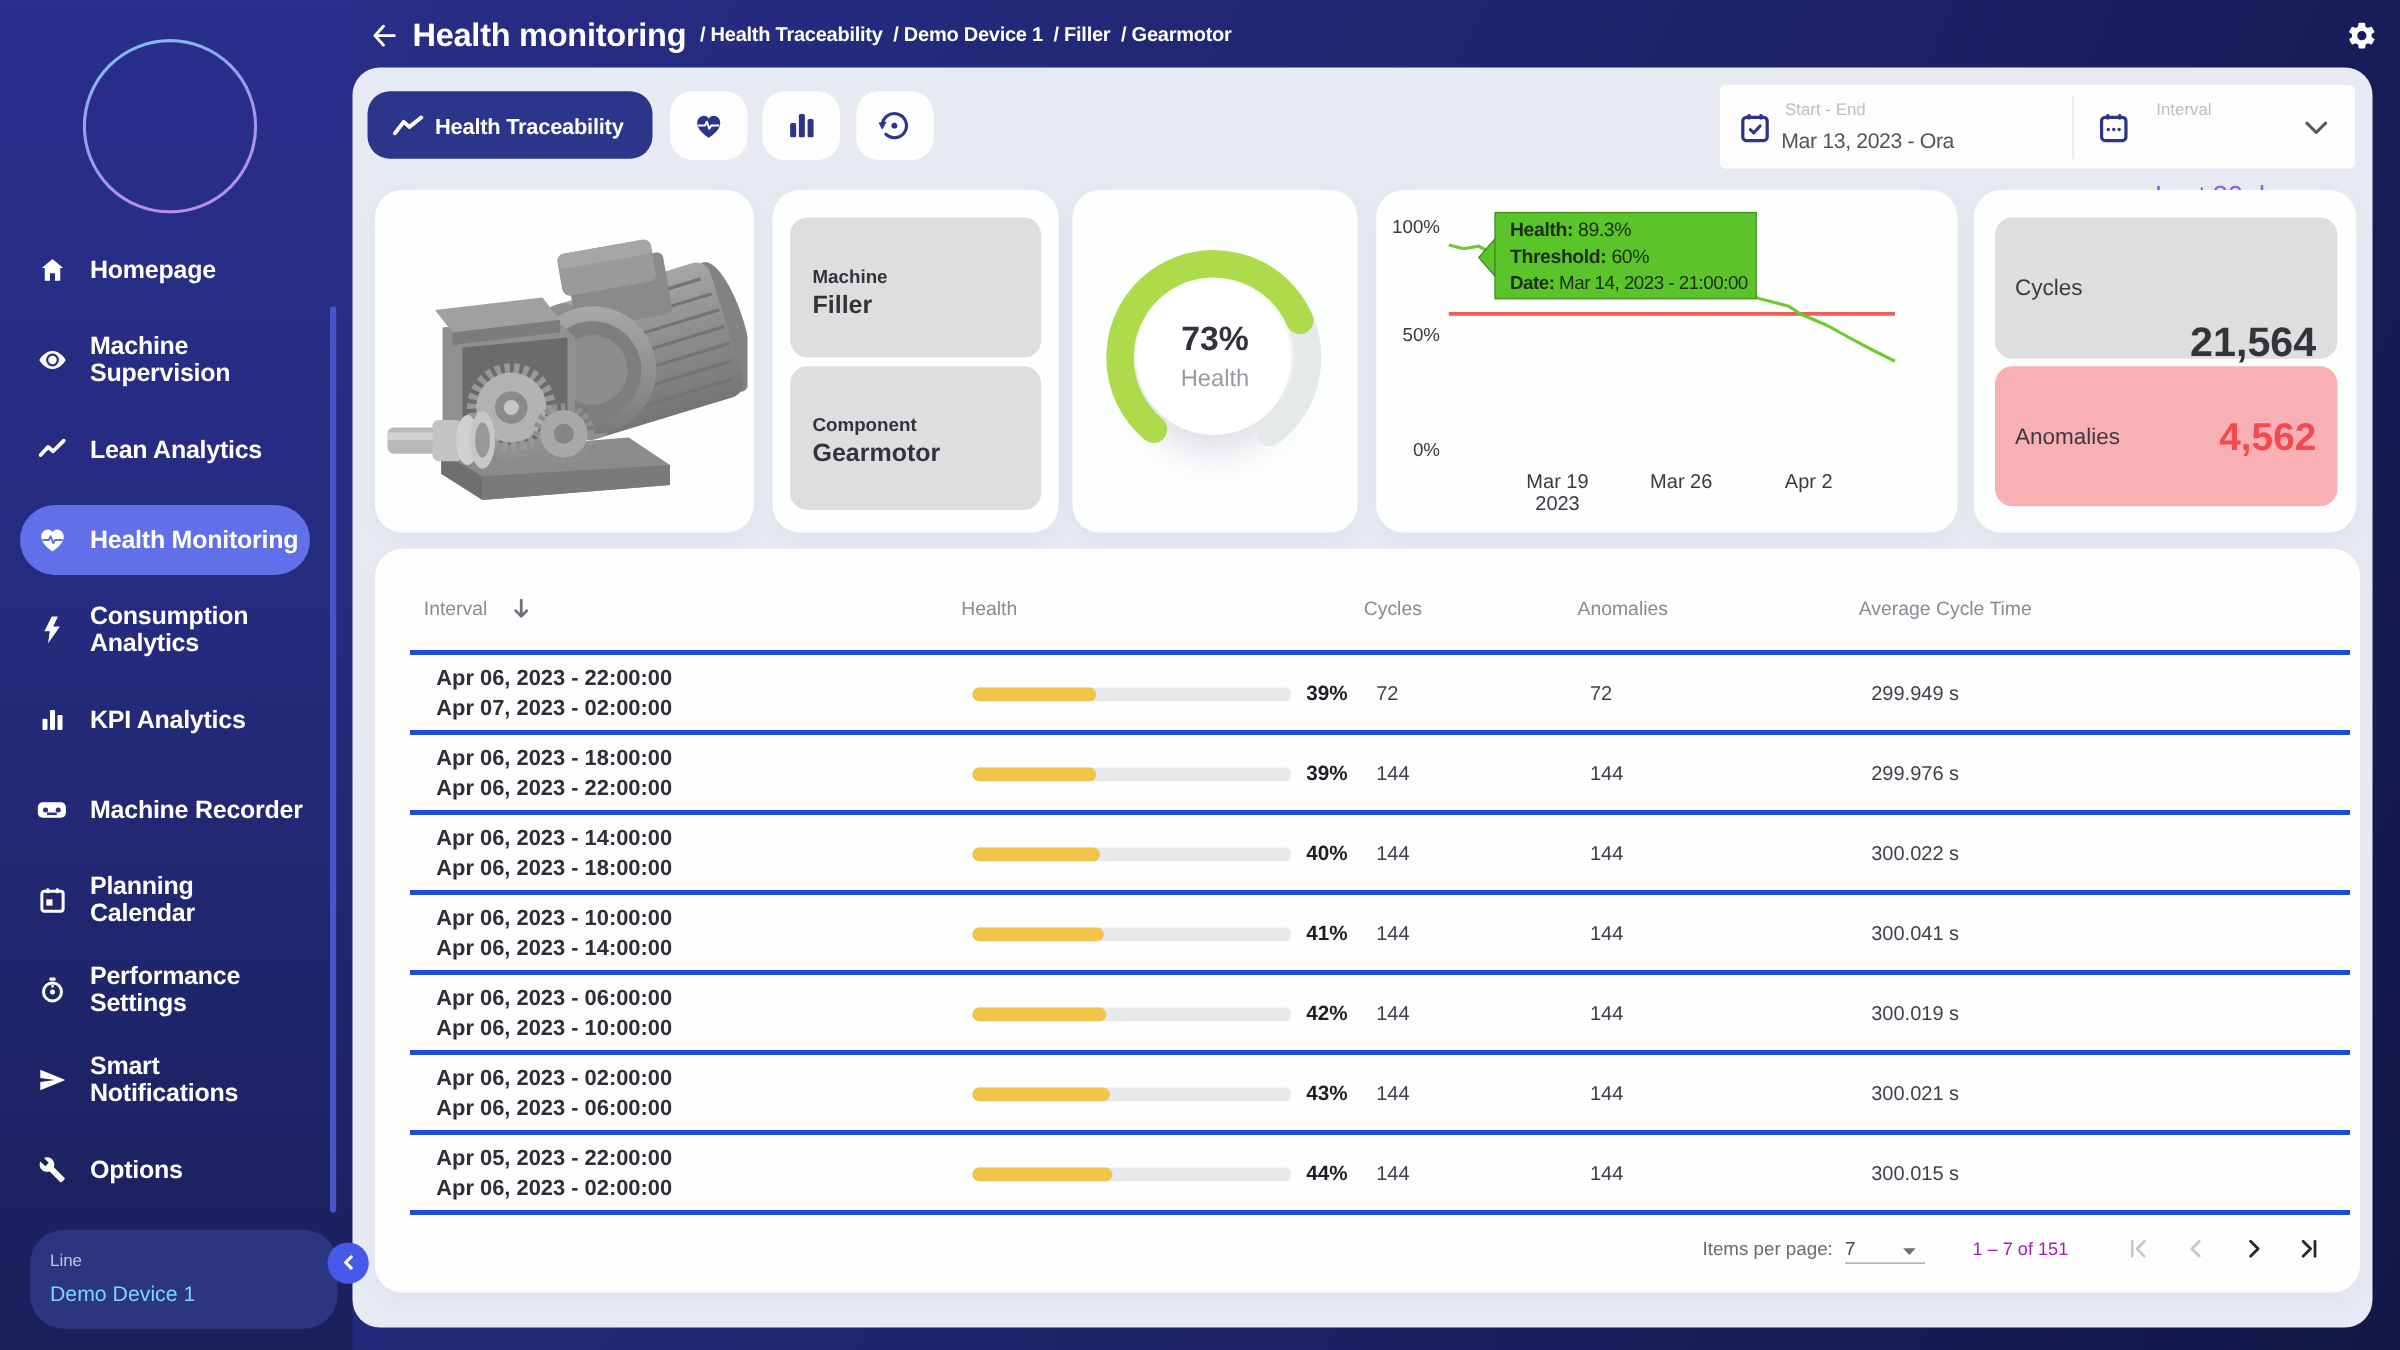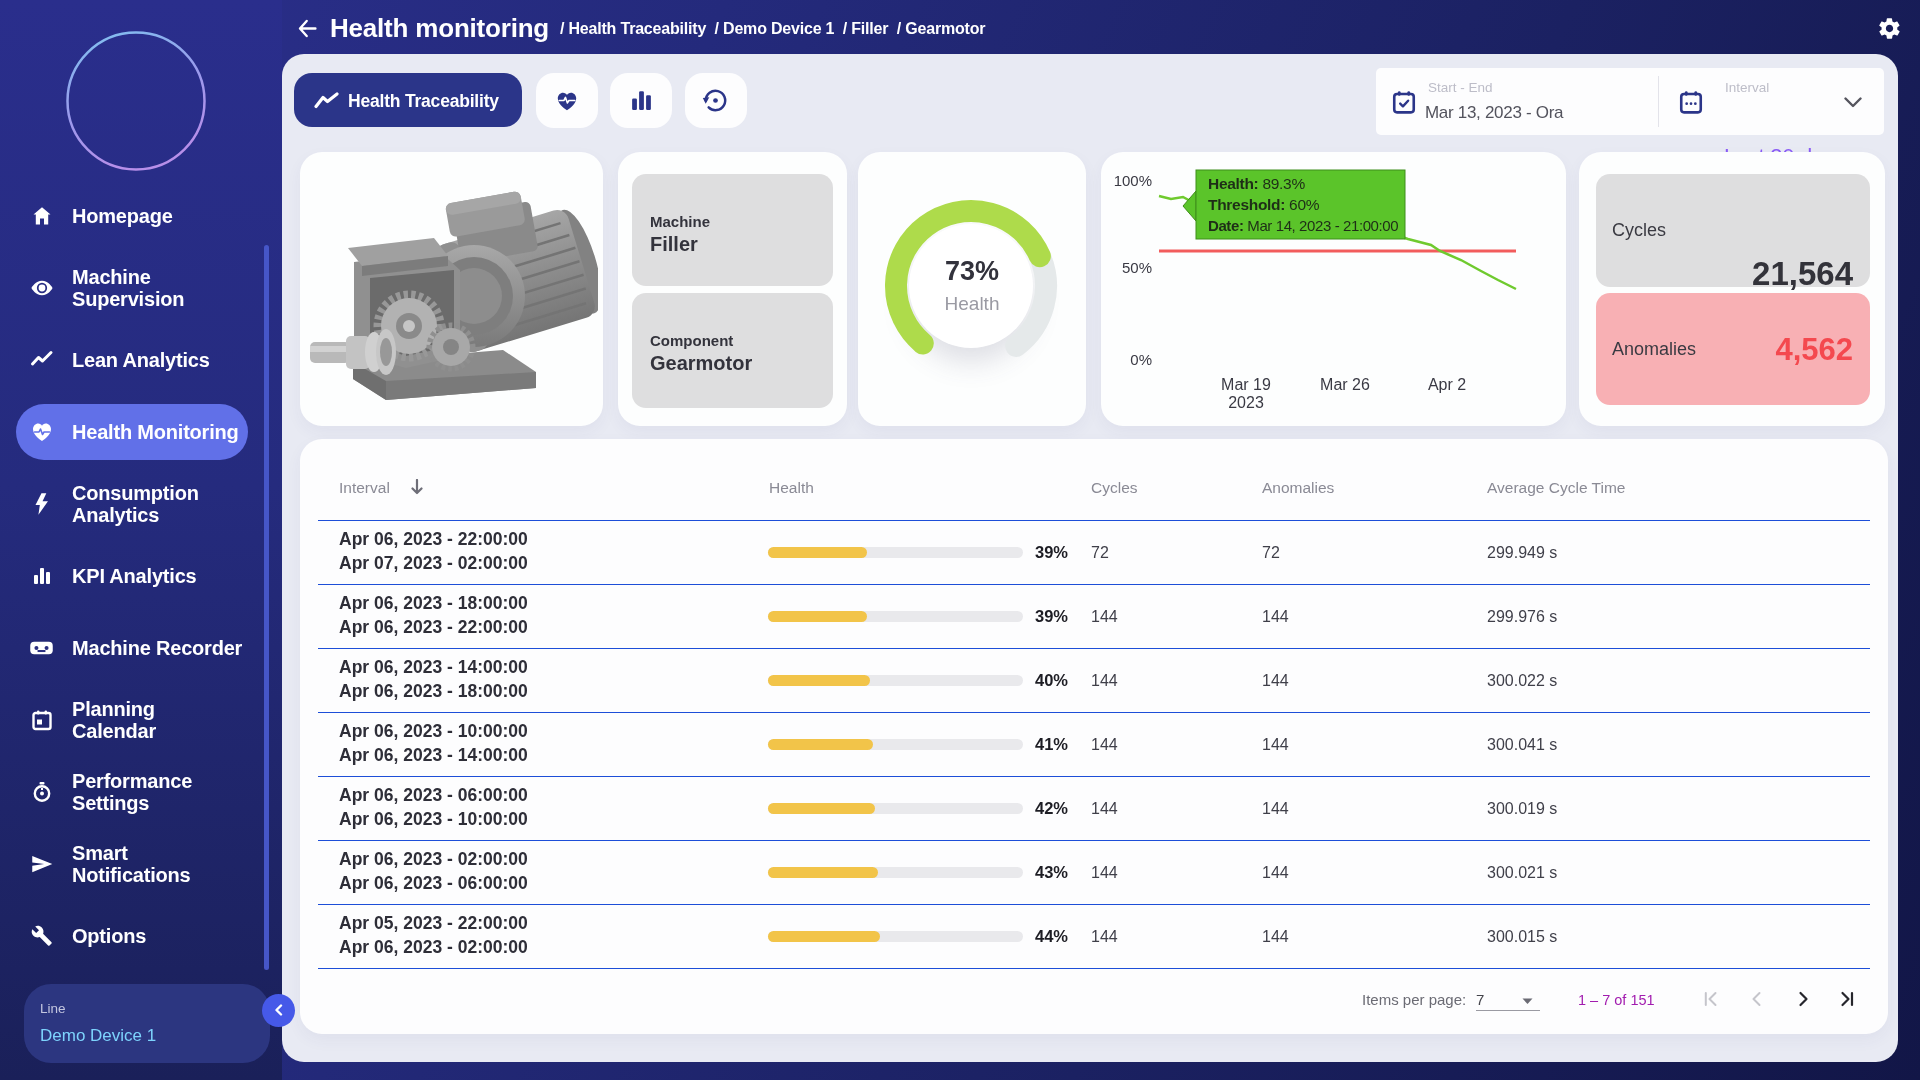--- a/index.html
+++ b/index.html
@@ -45,21 +45,21 @@
   #datebox { position:absolute; left:1094px; top:14px; width:508px; height:67px;
     background:#fdfdfe; border-radius:5px; }
 
   .card { position:absolute; top:98px; height:274px; background:#fdfefe; border-radius:22px; box-shadow:0 6px 16px rgba(60,60,110,0.05); }
   .gbox { position:absolute; background:#dededf; border-radius:14px; }
 
   
   #table { position:absolute; left:18px; top:385px; width:1588px; height:595px;
     background:#fdfdfe; border-radius:22px; box-shadow:0 6px 16px rgba(60,60,110,0.05); }
   .th { position:absolute; top:40px; color:#8a8a95; font-size:15.5px; }
-  .trow { position:absolute; left:18px; width:1552px; height:64px; border-top:1px solid #1d4ed8; }
+  .trow { position:absolute; left:28px; width:1552px; height:64px; border-top:4px solid #1d4ed8; }
   .iv { position:absolute; left:21px; top:7px; font-size:17.5px; font-weight:700; color:#2e2e38; line-height:23.5px; white-space:nowrap; }
   .track { position:absolute; left:450px; top:26px; width:255px; height:11px; background:#e9e9ec; border-radius:6px; }
   .fill { position:absolute; left:0; top:0; height:11px; background:#f2c449; border-radius:6px; }
   .pct { position:absolute; left:690px; top:22px; width:60px; text-align:right; font-size:16.5px; font-weight:700; color:#1d1d24; }
   .cyc { position:absolute; left:773px; top:23px; font-size:16px; color:#3f3f49; }
   .ano { position:absolute; left:944px; top:23px; font-size:16px; color:#3f3f49; }
   .act { position:absolute; left:1169px; top:23px; font-size:16px; color:#3f3f49; }
 </style>
 </head>
 <body>

